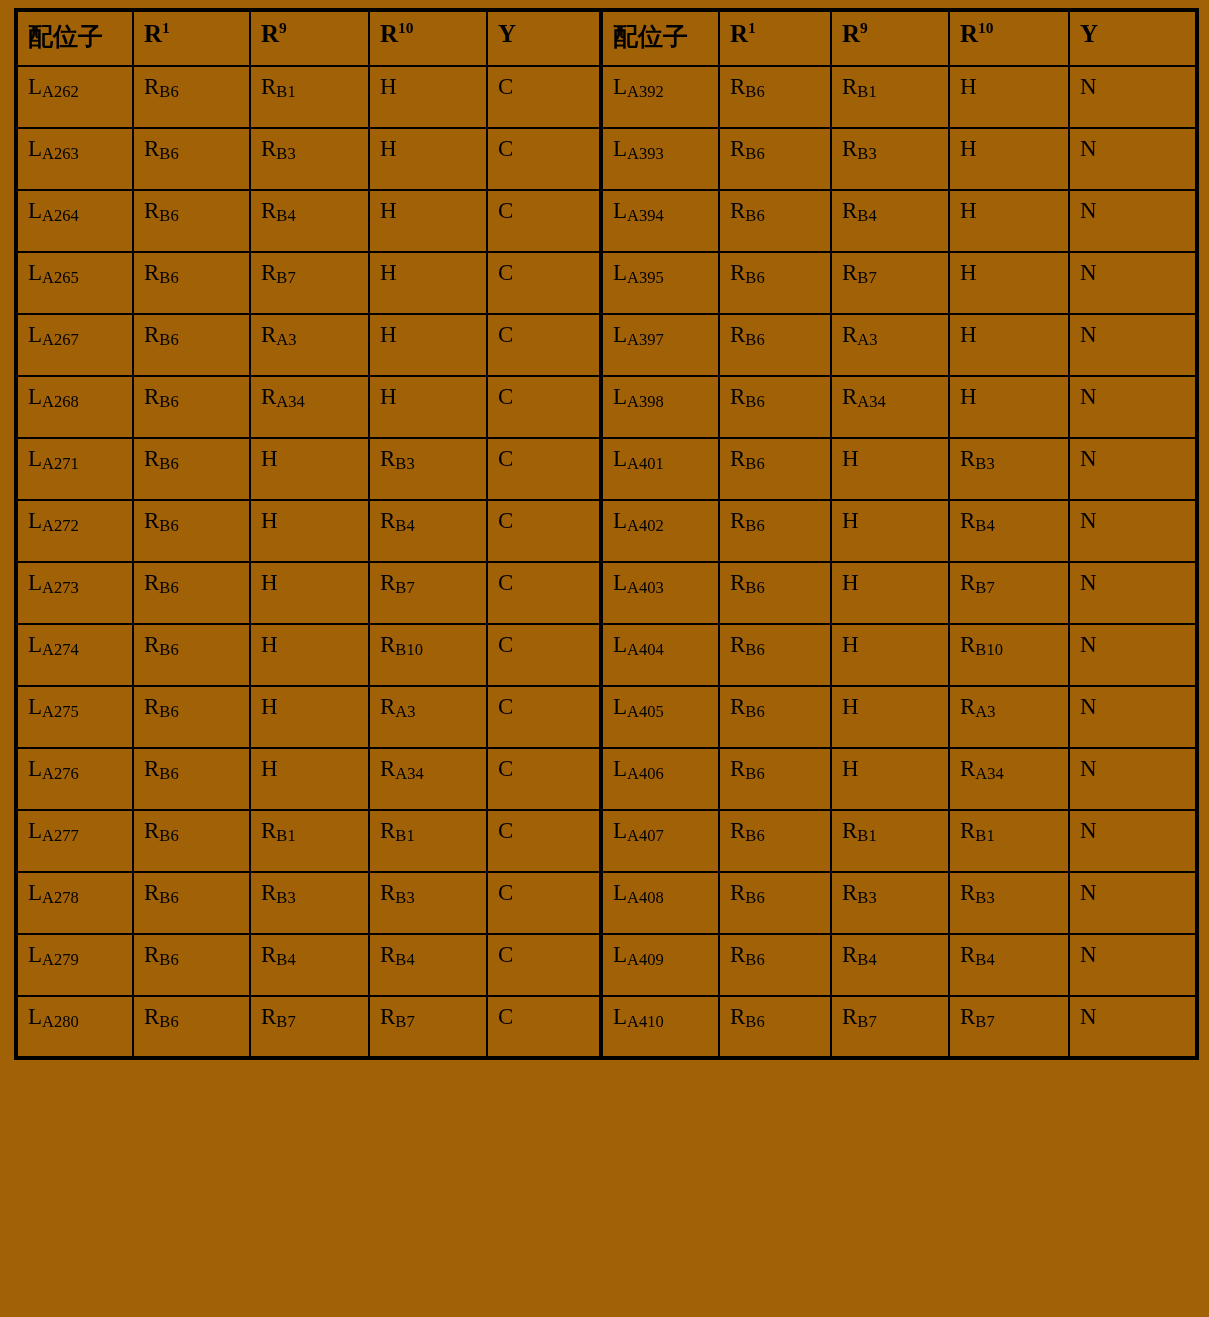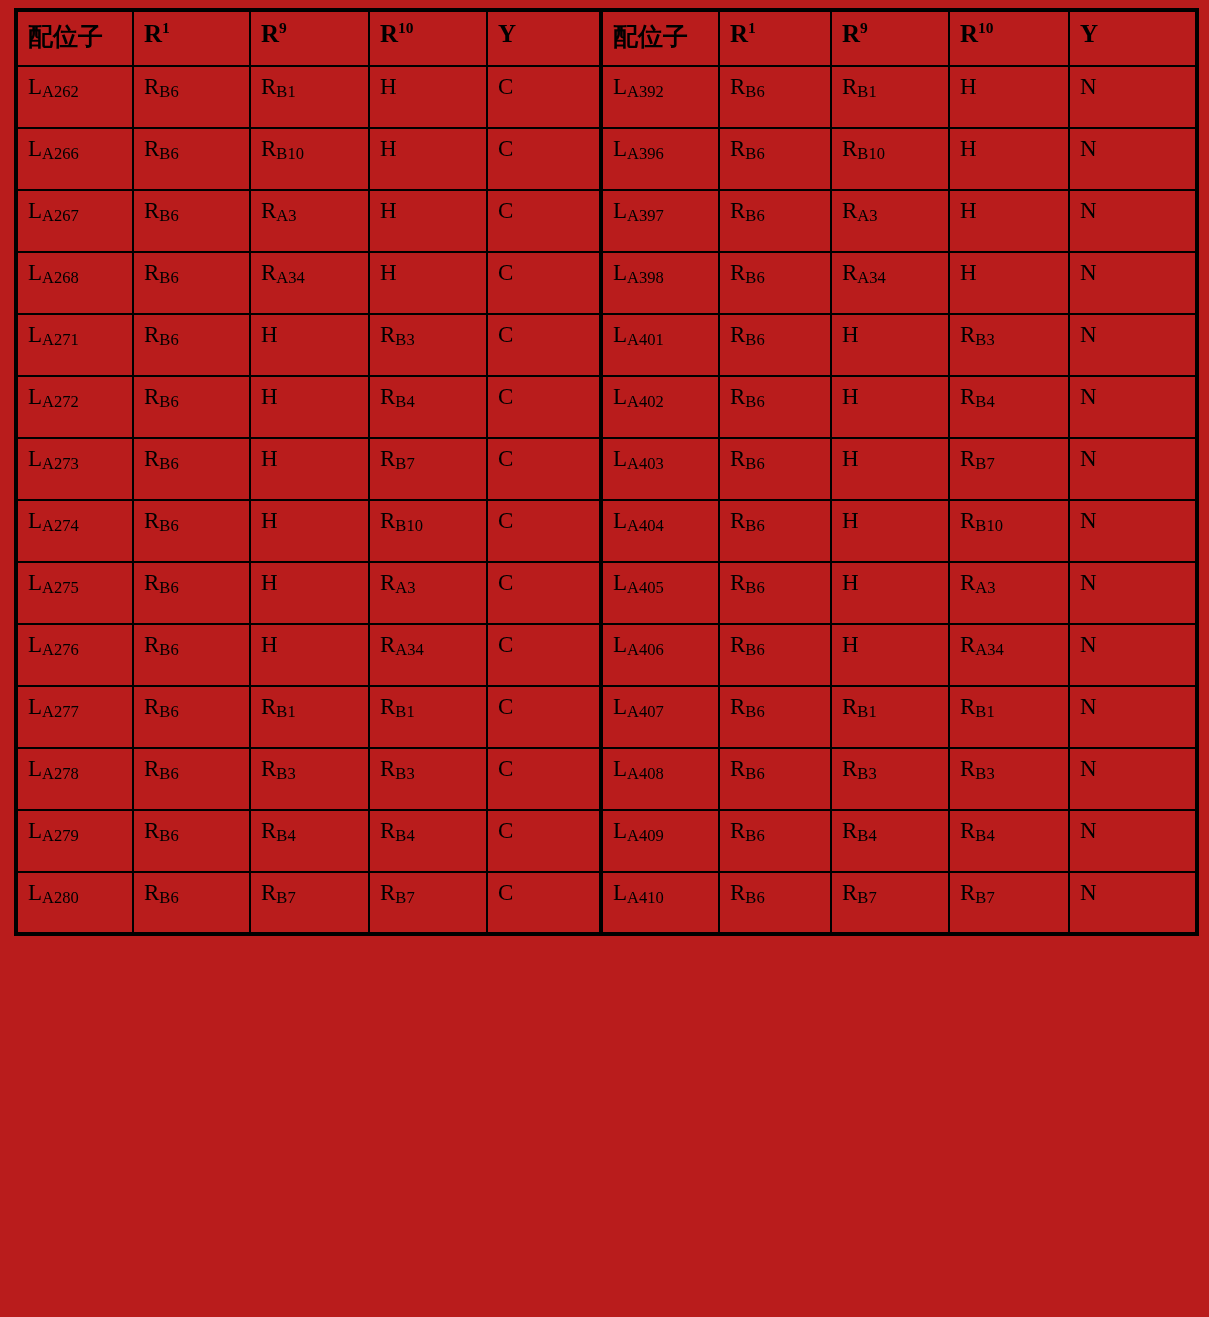--- a/index.html
+++ b/index.html
@@ -7,21 +7,21 @@
     padding: 0;
     background: #ffffff;
     font-family: "Liberation Serif", "DejaVu Serif", serif;
     color: #000000;
   }
   .page {
     width: 1209px;
     height: 1317px;
     box-sizing: border-box;
     padding: 8px 14px 7px 14px;
-    background: #b91c1c;
+    background: #a16207;
   }
   table.ligand-table {
     border-collapse: collapse;
     table-layout: fixed;
     width: 1181px;
     border: 4px solid #000;
   }
   table.ligand-table th,
   table.ligand-table td {
     border: 2px solid #000;
@@ -101,28 +101,52 @@
           <td>R<sub class="cell-sub">B1</sub></td>
           <td>H</td>
           <td>C</td>
           <td>L<sub class="cell-sub">A392</sub></td>
           <td>R<sub class="cell-sub">B6</sub></td>
           <td>R<sub class="cell-sub">B1</sub></td>
           <td>H</td>
           <td>N</td>
         </tr>
         <tr>
-          <td>L<sub class="cell-sub">A266</sub></td>
-          <td>R<sub class="cell-sub">B6</sub></td>
-          <td>R<sub class="cell-sub">B10</sub></td>
-          <td>H</td>
-          <td>C</td>
-          <td>L<sub class="cell-sub">A396</sub></td>
-          <td>R<sub class="cell-sub">B6</sub></td>
-          <td>R<sub class="cell-sub">B10</sub></td>
+          <td>L<sub class="cell-sub">A263</sub></td>
+          <td>R<sub class="cell-sub">B6</sub></td>
+          <td>R<sub class="cell-sub">B3</sub></td>
+          <td>H</td>
+          <td>C</td>
+          <td>L<sub class="cell-sub">A393</sub></td>
+          <td>R<sub class="cell-sub">B6</sub></td>
+          <td>R<sub class="cell-sub">B3</sub></td>
+          <td>H</td>
+          <td>N</td>
+        </tr>
+        <tr>
+          <td>L<sub class="cell-sub">A264</sub></td>
+          <td>R<sub class="cell-sub">B6</sub></td>
+          <td>R<sub class="cell-sub">B4</sub></td>
+          <td>H</td>
+          <td>C</td>
+          <td>L<sub class="cell-sub">A394</sub></td>
+          <td>R<sub class="cell-sub">B6</sub></td>
+          <td>R<sub class="cell-sub">B4</sub></td>
+          <td>H</td>
+          <td>N</td>
+        </tr>
+        <tr>
+          <td>L<sub class="cell-sub">A265</sub></td>
+          <td>R<sub class="cell-sub">B6</sub></td>
+          <td>R<sub class="cell-sub">B7</sub></td>
+          <td>H</td>
+          <td>C</td>
+          <td>L<sub class="cell-sub">A395</sub></td>
+          <td>R<sub class="cell-sub">B6</sub></td>
+          <td>R<sub class="cell-sub">B7</sub></td>
           <td>H</td>
           <td>N</td>
         </tr>
         <tr>
           <td>L<sub class="cell-sub">A267</sub></td>
           <td>R<sub class="cell-sub">B6</sub></td>
           <td>R<sub class="cell-sub">A3</sub></td>
           <td>H</td>
           <td>C</td>
           <td>L<sub class="cell-sub">A397</sub></td>

